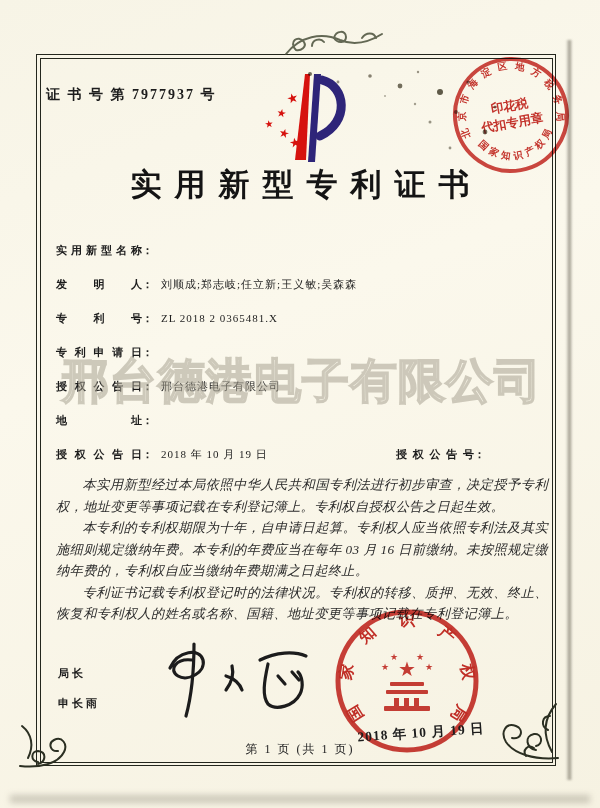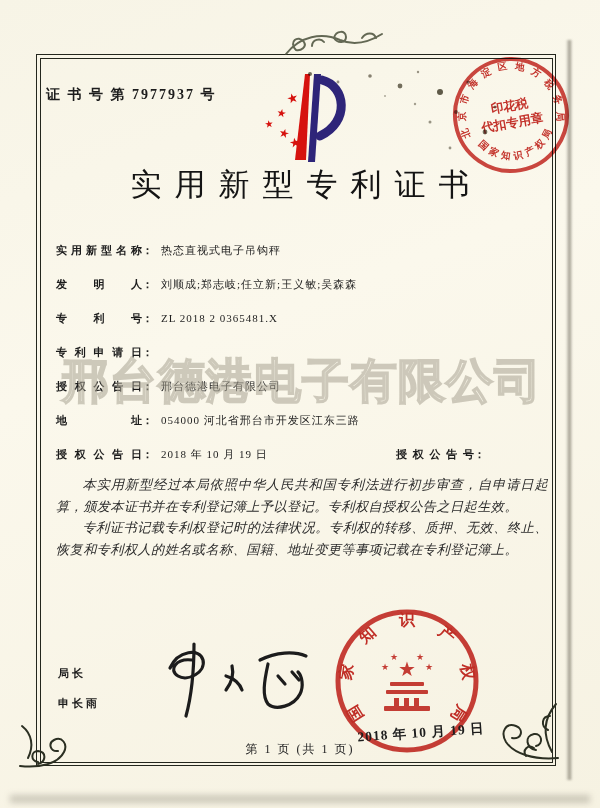--- a/index.html
+++ b/index.html
@@ -17,21 +17,21 @@
     filter:blur(1px);}
   .bottom-scan-shadow{position:absolute;left:10px;top:795px;width:580px;height:8px;
     background:rgba(80,76,60,.25);filter:blur(3px);}
 
   .cert-no{position:absolute;left:46px;top:86px;font-size:14px;letter-spacing:2px;
     color:#1d1d1d;font-weight:600;}
 
   .logo{position:absolute;left:248px;top:68px;width:104px;height:100px;}
 
   .title{position:absolute;left:0;top:164px;width:600px;text-align:center;
-    font-size:31px;font-weight:400;letter-spacing:13px;color:#141414;text-indent:13px;}
+    font-size:31px;font-weight:700;letter-spacing:13px;color:#141414;text-indent:13px;}
 
   .tax-stamp{position:absolute;left:450px;top:54px;width:122px;height:122px;
     mix-blend-mode:multiply;opacity:.93;transform:rotate(-10deg);}
   .speckles{position:absolute;left:290px;top:52px;width:280px;height:150px;
     mix-blend-mode:multiply;}
 
   .fields{position:absolute;left:56px;top:240px;width:492px;font-size:11px;}
   .field-row{display:flex;align-items:baseline;margin-bottom:13px;line-height:21px;
     white-space:nowrap;}
   .f-label{display:inline-block;width:86px;text-align:justify;text-align-last:justify;
@@ -166,21 +166,20 @@
       <text x="95.67247315869577" y="88.08910491432897" transform="rotate(308 95.67247315869577 88.08910491432897)" font-size="9.5" fill="#c3241e" text-anchor="middle">局</text>
     </g>
   <text x="61" y="56" text-anchor="middle" font-size="12.5" font-weight="700" fill="#c3241e">印花税</text>
   <text x="61" y="73" text-anchor="middle" font-size="12.5" font-weight="700" fill="#c3241e">代扣专用章</text>
 </svg>
 
 <div class="fields">
   <div class="field-row">
     <span class="f-label">实用新型名称</span>
       <span class="f-colon">：</span>
-      <span class="f-value">热态直视式电子吊钩秤</span>
   </div>
   <div class="field-row">
     <span class="f-label">发明人</span>
       <span class="f-colon">：</span>
       <span class="f-value">刘顺成;郑志岐;任立新;王义敏;吴森森</span>
   </div>
   <div class="field-row">
     <span class="f-label">专利号</span>
       <span class="f-colon">：</span>
       <span class="f-value">ZL 2018 2 0365481.X</span>
@@ -190,39 +189,39 @@
       <span class="f-colon">：</span>
   </div>
   <div class="field-row">
     <span class="f-label">授权公告日</span>
       <span class="f-colon">：</span>
       <span class="f-value">邢台德港电子有限公司</span>
   </div>
   <div class="field-row">
     <span class="f-label">地址</span>
       <span class="f-colon">：</span>
-      <span class="f-value">054000 河北省邢台市开发区江东三路</span>
   </div>
   <div class="field-row">
     <span class="pair-a">
       <span class="f-label">授权公告日</span>
         <span class="f-colon">：</span>
         <span class="f-value">2018 年 10 月 19 日</span>
     </span>
     <span class="pair-b">
       <span class="f-label">授权公告号</span>
         <span class="f-colon">：</span>
     </span>
   </div>
 </div>
 
 <div class="watermark">邢台德港电子有限公司</div>
 
 <div class="paragraphs">
-  <p>本实用新型经过本局依照中华人民共和国专利法进行初步审查，自申请日起算，颁发本证书并在专利登记簿上予以登记。专利权自授权公告之日起生效。</p>
+  <p>本实用新型经过本局依照中华人民共和国专利法进行初步审查，决定授予专利权，地址变更等事项记载在专利登记簿上。专利权自授权公告之日起生效。</p>
+  <p>本专利的专利权期限为十年，自申请日起算。专利权人应当依照专利法及其实施细则规定缴纳年费。本专利的年费应当在每年 03 月 16 日前缴纳。未按照规定缴纳年费的，专利权自应当缴纳年费期满之日起终止。</p>
   <p>专利证书记载专利权登记时的法律状况。专利权的转移、质押、无效、终止、恢复和专利权人的姓名或名称、国籍、地址变更等事项记载在专利登记簿上。</p>
 </div>
 
 <div class="director">
   <div>局长</div>
   <div>申长雨</div>
 </div>
 
 <svg class="signature" width="190" height="85" viewBox="0 0 190 85">
   <g fill="none" stroke="#1c1c1c" stroke-width="3.2" stroke-linecap="round" stroke-linejoin="round">

